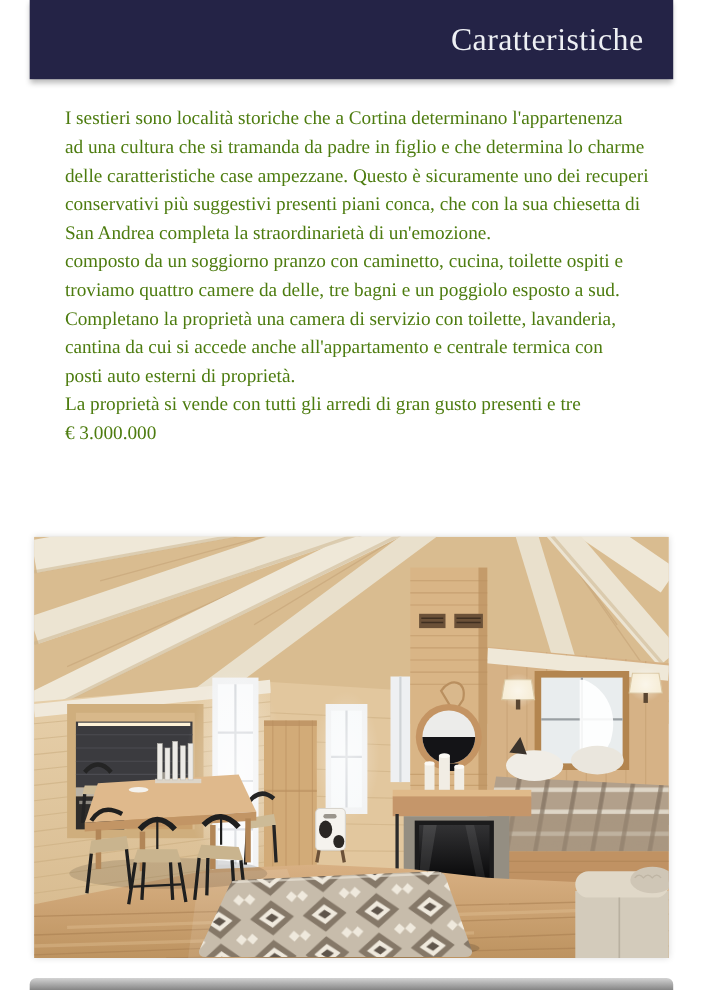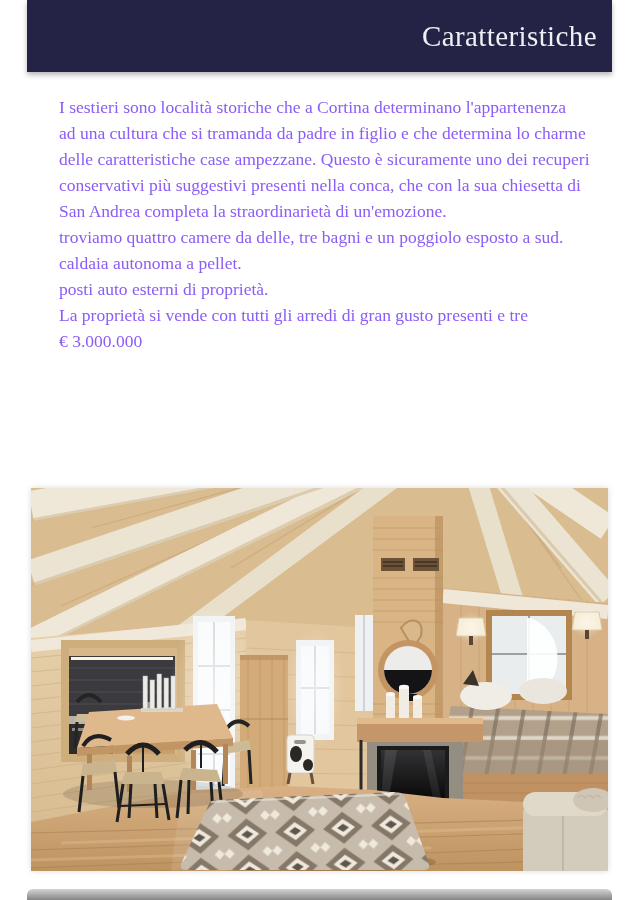--- a/index.html
+++ b/index.html
@@ -4,26 +4,26 @@
 <style>
   html,body{margin:0;padding:0}
   body{
     width:637px;height:900px;background:#ffffff;position:relative;overflow:hidden;
     font-family:"Liberation Serif","DejaVu Serif",serif;
   }
   .titlebar{
     position:absolute;left:27px;top:0;width:585px;height:72px;background:#242346;
     box-shadow:0 3px 5px rgba(0,0,0,.28);
     display:flex;align-items:center;justify-content:flex-end;
-    padding-right:15px;box-sizing:border-box;
+    padding-right:27px;box-sizing:border-box;
   }
   .titlebar h1{margin:0;font-size:29px;font-weight:400;color:#eef0f4;letter-spacing:.4px}
   .description{
     position:absolute;left:59px;top:94px;width:535px;
-    color:#8b5cf6;font-size:17.5px;line-height:26px;
+    color:#4d7c0f;font-size:17.5px;line-height:26px;
     filter:blur(.5px);
   }
   .description .line{margin:0;white-space:nowrap}
   .photo{
     position:absolute;left:31px;top:488px;width:577px;height:383px;margin:0;
     box-shadow:0 0 6px rgba(0,0,0,.15);
   }
   .photo svg{display:block;width:100%;height:100%}
   .bottombar{
     position:absolute;left:27px;top:889px;width:585px;height:11px;
@@ -37,24 +37,26 @@
 <div>
 
   <header class="titlebar">
     <h1>Caratteristiche</h1>
   </header>
 
   <section class="description">
     <p class="line">I sestieri sono località storiche che a Cortina determinano l'appartenenza</p>
     <p class="line">ad una cultura che si tramanda da padre in figlio e che determina lo charme</p>
     <p class="line">delle caratteristiche case ampezzane. Questo è sicuramente uno dei recuperi</p>
-    <p class="line">conservativi più suggestivi presenti nella conca, che con la sua chiesetta di</p>
+    <p class="line">conservativi più suggestivi presenti piani conca, che con la sua chiesetta di</p>
     <p class="line">San Andrea completa la straordinarietà di un'emozione.</p>
+    <p class="line">composto da un soggiorno pranzo con caminetto, cucina, toilette ospiti e</p>
     <p class="line">troviamo quattro camere da delle, tre bagni e un poggiolo esposto a sud.</p>
-    <p class="line">caldaia autonoma a pellet.</p>
+    <p class="line">Completano la proprietà una camera di servizio con toilette, lavanderia,</p>
+    <p class="line">cantina da cui si accede anche all'appartamento e centrale termica con</p>
     <p class="line">posti auto esterni di proprietà.</p>
     <p class="line">La proprietà si vende con tutti gli arredi di gran gusto presenti e tre</p>
     <p class="line">€ 3.000.000</p>
   </section>
 
   <figure class="photo">
     <svg viewBox="0 0 577 383" preserveAspectRatio="none">
       <defs>
         <linearGradient id="wallL" x1="0" y1="0" x2="0" y2="1">
           <stop offset="0" stop-color="#e7d0ab"></stop>

